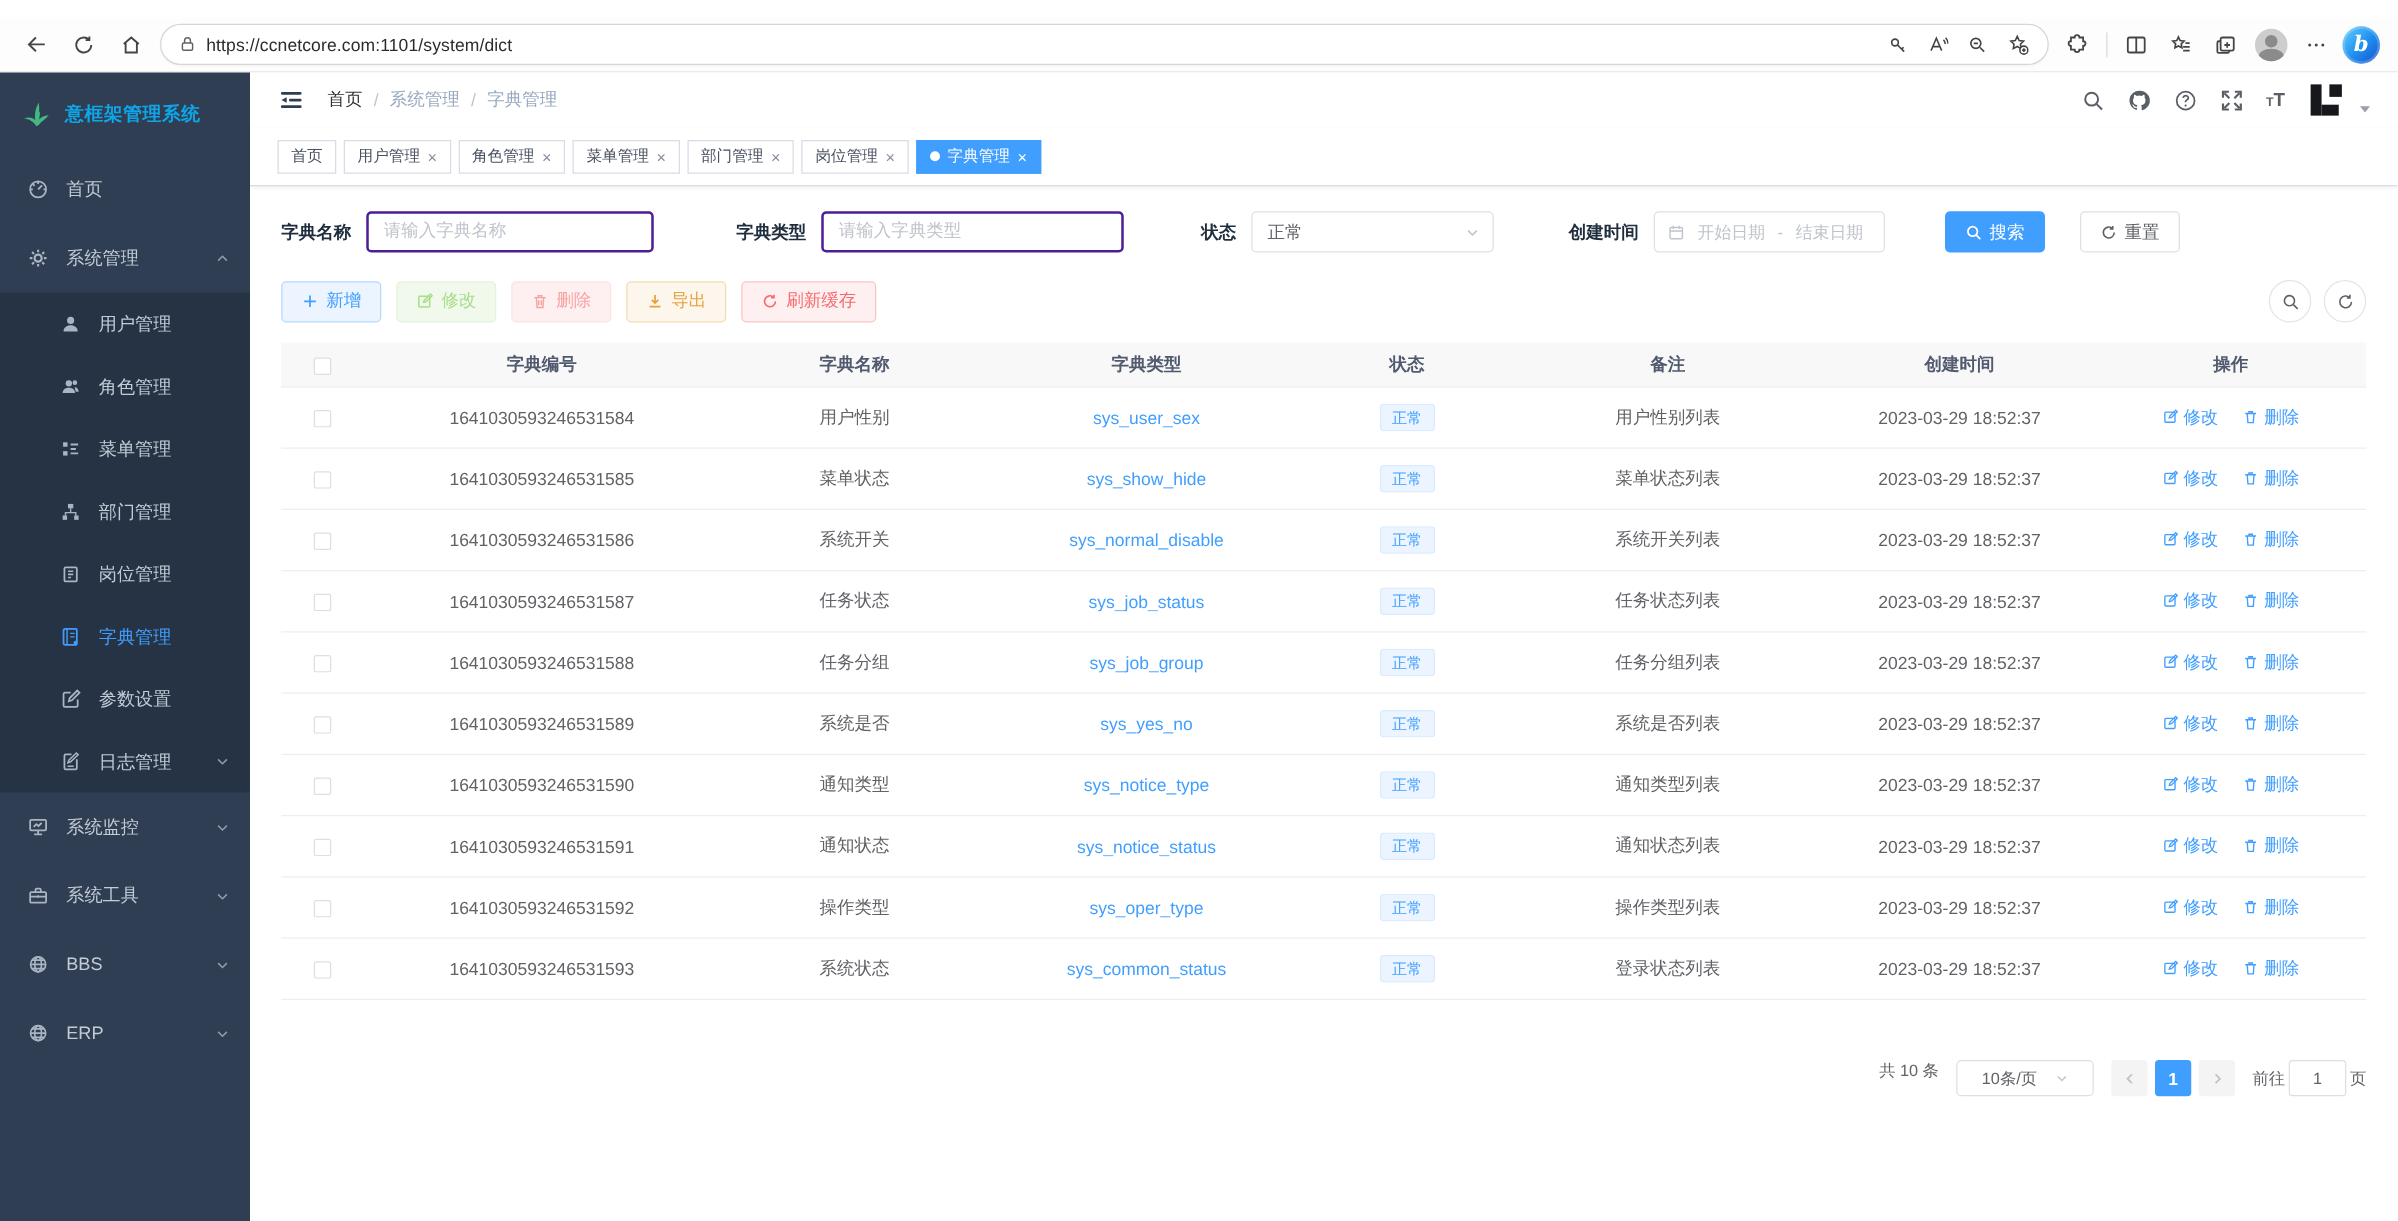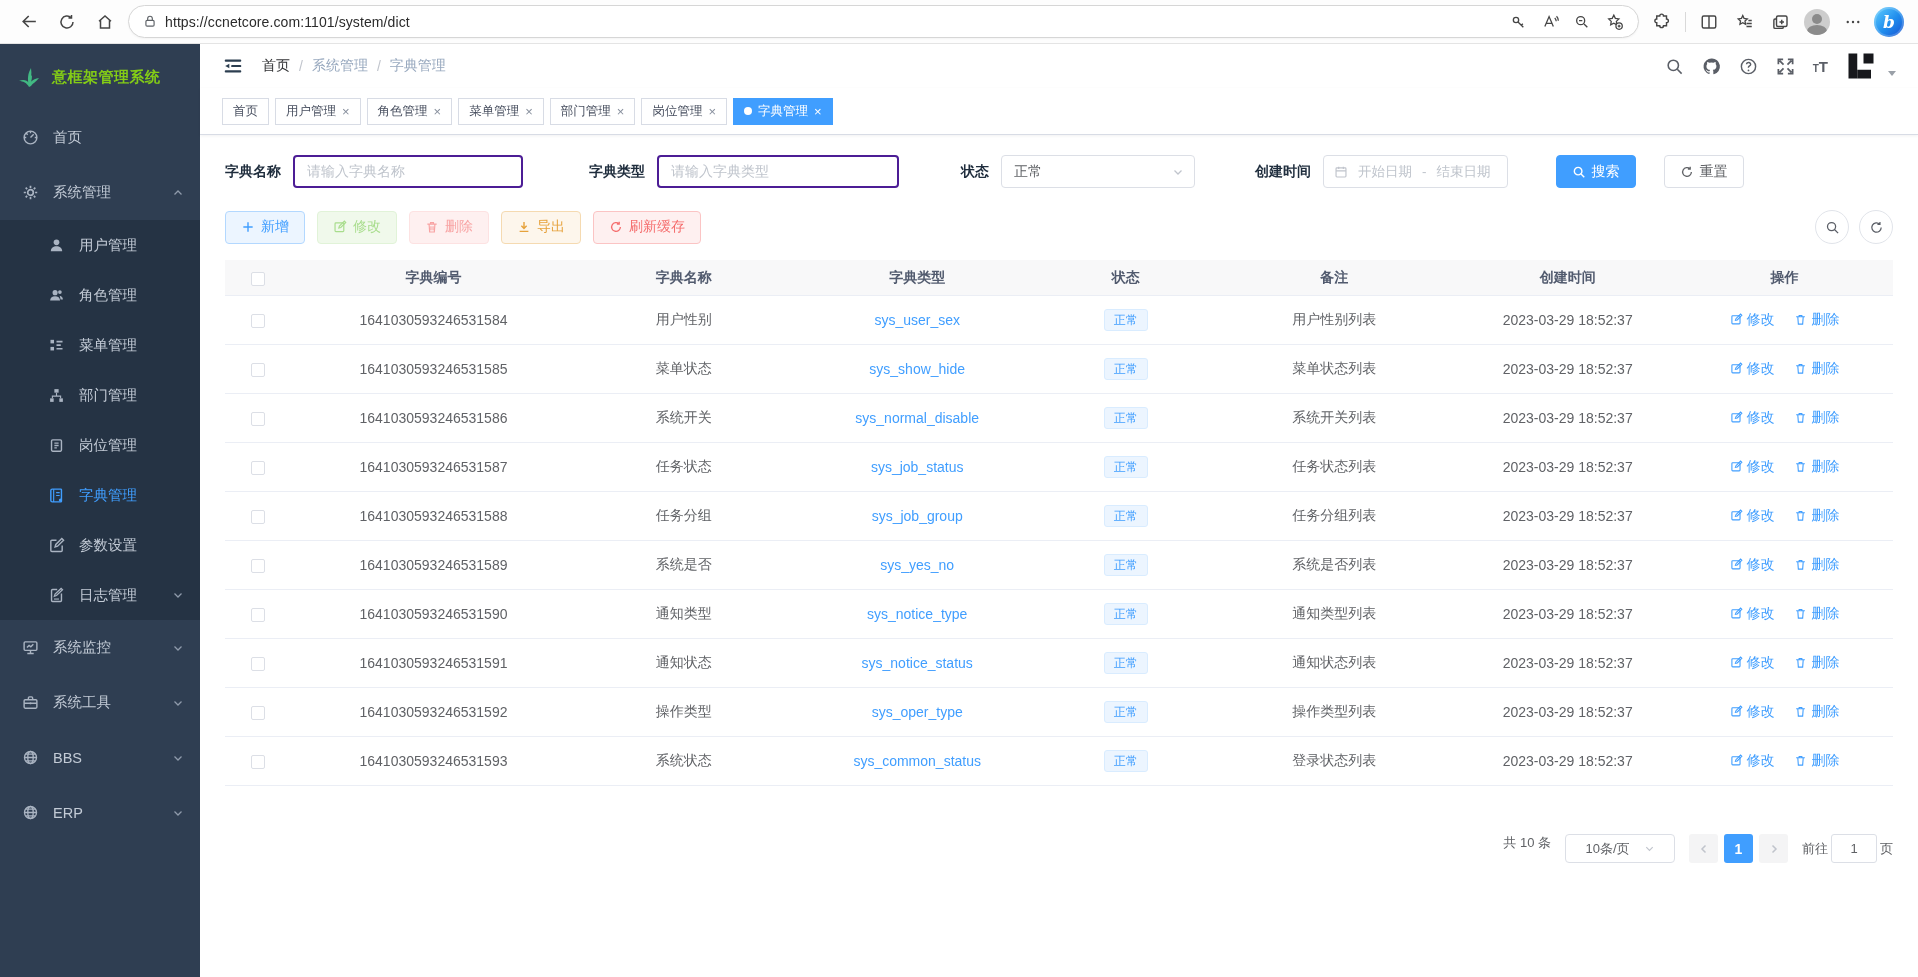--- a/index.html
+++ b/index.html
@@ -1,37 +1,37 @@
 <!DOCTYPE html>
 <html><head>
 <meta charset="utf-8">
 <style>
   * { margin:0; padding:0; box-sizing:border-box; }
   html,body { width:1918px; height:977px; overflow:hidden; font-family:"Liberation Sans","DejaVu Sans",sans-serif; background:#fff; }
   svg { display:block; }
 
   
-  .browser-bar { height:44px; background:#fdfdfd; border-bottom:1px solid #e4e4e4; display:flex; align-items:center; padding:0 14px; gap:8px; }
+  .browser-bar { height:44px; background:#fdfdfd; border-bottom:1px solid #e4e4e4; display:flex; align-items:center; padding:0 14px; gap:8px;margin-top:14px; }
   .b-icon { width:30px; height:30px; border-radius:6px; display:flex; align-items:center; justify-content:center; color:#454545; flex:none; cursor:pointer; }
   .addr-pill { flex:1; height:33px; background:#fff; border:1px solid #d6d6d6; border-radius:17px; display:flex; align-items:center; padding:0 10px 0 14px; gap:8px; box-shadow:0 1px 2px rgba(0,0,0,.04); }
   .addr-url { flex:1; font-size:14px; color:#2b2b2b; letter-spacing:.1px; }
   .pill-icons { display:flex; align-items:center; gap:4px; }
   .pill-icons .b-icon { width:28px; height:28px; }
   .chrome-right { display:flex; align-items:center; gap:6px; }
   .v-div { width:1px; height:20px; background:#d9d9d9; margin:0 2px; }
   .avatar-circle { width:26px; height:26px; border-radius:50%; background:#cdcdcd; position:relative; overflow:hidden; }
   .avatar-circle::before { content:""; position:absolute; left:8px; top:5px; width:10px; height:10px; border-radius:50%; background:#8b8b8b; }
   .avatar-circle::after { content:""; position:absolute; left:3px; top:16px; width:20px; height:12px; border-radius:50%; background:#8b8b8b; }
   .bing-badge { width:30px; height:30px; border-radius:50%; background:linear-gradient(135deg,#62d0ff 0%,#1f8ced 55%,#174fd0 100%); display:flex; align-items:center; justify-content:center; color:#fff; font-weight:700; font-size:17px; font-family:"DejaVu Serif",serif; font-style:italic; box-shadow:inset 0 0 0 2px #fff3; }
 
   
   .app { display:flex; height:933px; }
   .sidebar { width:200px; background:#2f3e52; color:#c3cbd6; flex:none; overflow:hidden; }
   .logo-row { height:66px; display:flex; align-items:center; gap:10px; padding:0 16px; }
-  .logo-title { color:#84cc16; font-size:15px; font-weight:700; letter-spacing:.5px; white-space:nowrap; }
+  .logo-title { color:#0ea5e9; font-size:15px; font-weight:700; letter-spacing:.5px; white-space:nowrap; }
   .menu-item { height:55px; display:flex; align-items:center; gap:14px; padding:0 16px 0 22px; font-size:14.5px; cursor:pointer; position:relative; }
   .menu-item .mi { width:17px; height:17px; color:#aab4c2; flex:none; }
   .menu-item .chev { margin-left:auto; color:#8f9bab; width:12px; height:12px; }
   .submenu { background:#253344; }
   .submenu .menu-item { height:50px; padding-left:48px; }
   .menu-item.active { color:#409eff; }
   .menu-item.active .mi { color:#409eff; }
   .menu-label { white-space:nowrap; }
 
   .main { flex:1; display:flex; flex-direction:column; background:#fff; min-width:0; }

